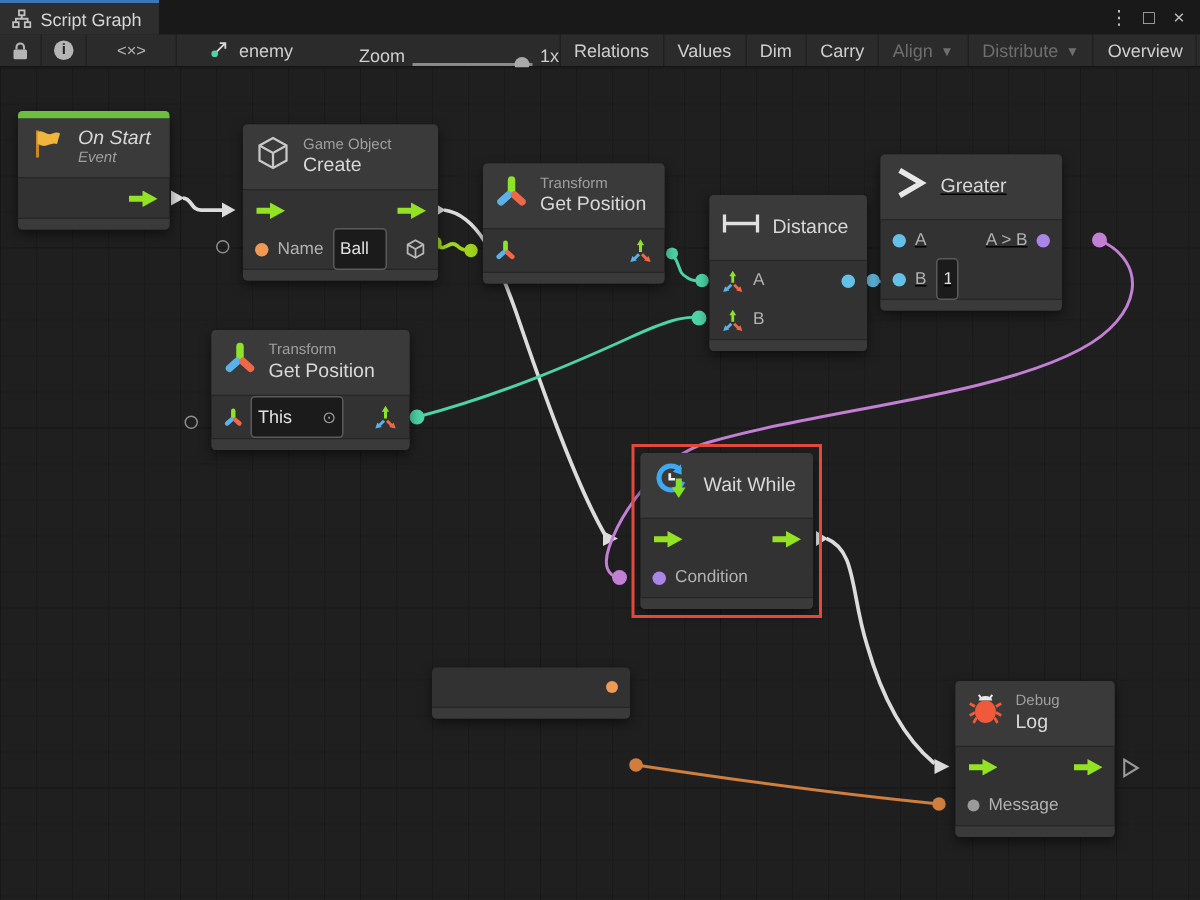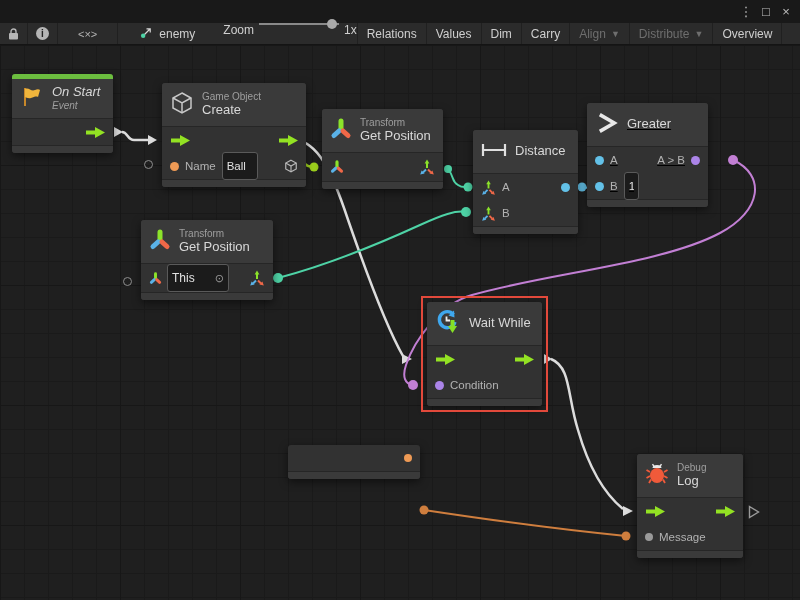--- a/index.html
+++ b/index.html
@@ -16,21 +16,21 @@
   .win-controls span { color:#bdbdbd; font-size:13px; width:16px; text-align:center; cursor:default; }
 
   .toolbar { height:22px; background:#2b2b2b; border-bottom:1px solid #141414;
     display:flex; align-items:stretch; color:#cfcfcf; font-size:12px; }
   .tbtn { display:flex; align-items:center; padding:0 9px; border-right:1px solid #202020; cursor:default; white-space:nowrap; }
   .tbtn.icon-btn { padding:0 8px; }
   .tbtn.disabled { color:#6e6e6e; }
   .chev { font-size:9px; margin-left:5px; color:#6e6e6e; }
   .tb-left { display:flex; }
   .tb-mid { display:flex; align-items:center; margin-left:22px; gap:6px; }
-  .tb-zoom { display:flex; align-items:flex-start; margin-left:28px; gap:5px; }
+  .tb-zoom { display:flex; align-items:flex-end; margin-left:44px; gap:5px; }
   .zoom-track { width:80px; height:2px; background:#8a8a8a; position:relative; }
   .zoom-knob { position:absolute; right:2px; top:-4px; width:10px; height:10px; border-radius:50%; background:#a9a9a9; }
   .tb-right { margin-left:auto; display:flex; }
   .tb-right .tbtn:first-child { border-left:1px solid #202020; }
 
   
   .canvas { position:relative; width:800px; height:555px; background-color:#1f1f1f;
     background-image:
       linear-gradient(#171717 1px, transparent 1px),
       linear-gradient(90deg,#171717 1px, transparent 1px),
@@ -67,20 +67,31 @@
 
   .hollow-circle { position:absolute; z-index:2; width:9px; height:9px; border-radius:50%;
     border:1.5px solid #8d8d8d; background:transparent; }
   .hollow-tri { position:absolute; z-index:2; }
   .string-icon { width:22px; height:22px; border-radius:50%; background:#f2a05c; display:inline-block; }
 </style>
 </head>
 <body>
 
 <div class="tabbar">
+  <div class="tab">
+    <span class="ticon">
+      <svg width="13" height="13" viewBox="0 0 14 14" fill="none" stroke="#c0c0c0" stroke-width="1.3">
+        <rect x="5" y="1" width="4" height="3.5"></rect>
+          <rect x="0.8" y="9.5" width="4" height="3.5"></rect>
+          <rect x="9.2" y="9.5" width="4" height="3.5"></rect>
+        <path d="M7 4.5 V7 M2.8 9.5 V7 H11.2 V9.5"></path>
+      </svg>
+    </span>
+    <span>Script Graph</span>
+  </div>
   <div class="win-controls">
     <span>⋮</span>
     <span>□</span>
     <span>×</span>
   </div>
 </div>
 
 <div class="toolbar">
   <div class="tb-left">
     <div class="tbtn icon-btn">
@@ -221,21 +232,21 @@
       <span class="pgroup">
         <svg width="20" height="11" viewBox="0 0 20 11">
             <rect x="1" y="3.5" width="10" height="4" style="fill:var(--flow-green)"></rect>
             <polygon points="10,0 20,5.5 10,11" style="fill:var(--flow-green)"></polygon>
           </svg>
       </span>
     </div>
     <div class="node-footer"></div>
   </div>
 
-  <div class="node" style="left:162px;top:38px;width:144px;">
+  <div class="node" style="left:162px;top:38px;width:130px;">
     <div class="node-header">
       <span>
         <svg width="24" height="24" viewBox="0 0 24 24" fill="none" stroke="#c8c8c8" stroke-width="1.5">
           <path d="M12 2 L21 7 V17 L12 22 L3 17 V7 Z"></path>
             <path d="M3 7 L12 12 L21 7 M12 12 V22"></path>
         </svg>
       </span>
       <span class="titles">
         <span class="node-subtitle">Game Object</span>
         <span class="node-title">Create</span>

